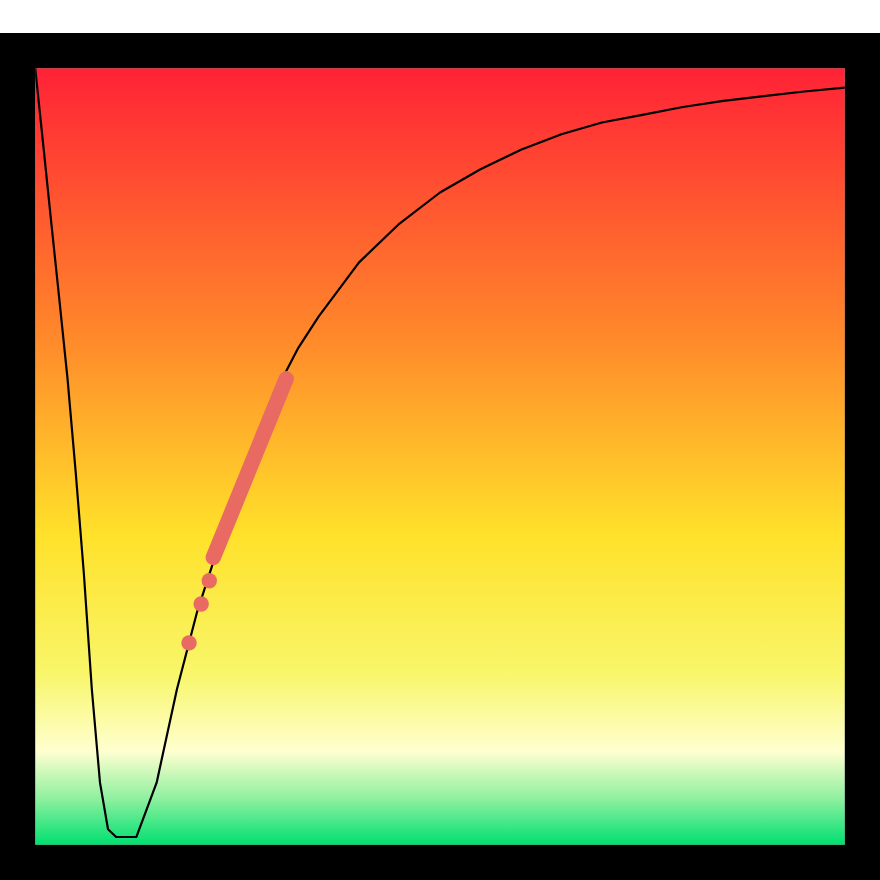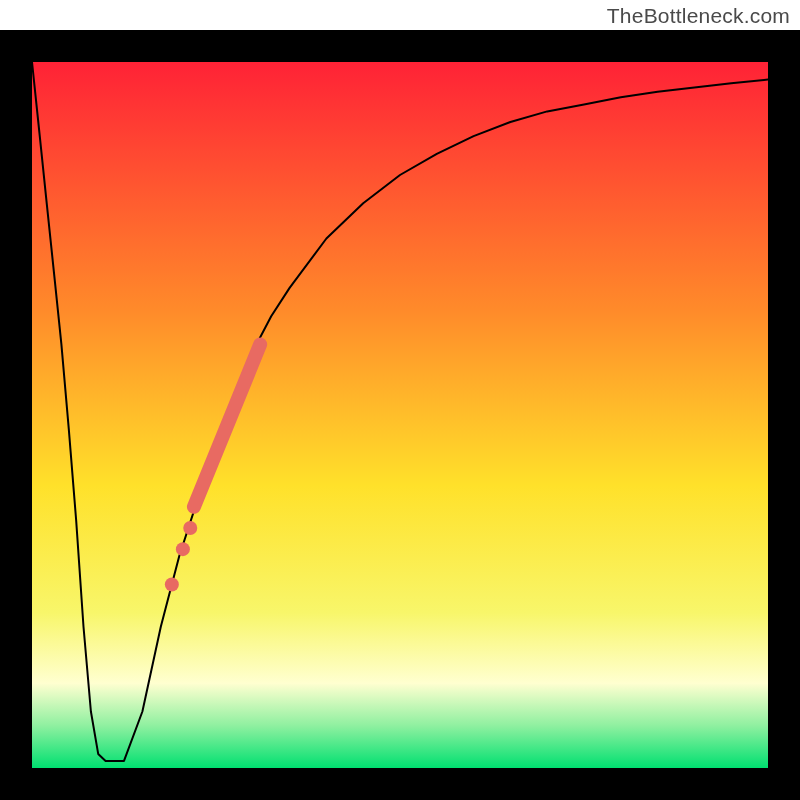--- a/index.html
+++ b/index.html
@@ -20,21 +20,20 @@
     color: #4a4a4a;
     font-size: 21px;
     font-weight: 400;
     letter-spacing: 0.2px;
   }
 </style>
 </head>
 <body>
 
 <div class="stage">
-  <div class="watermark">TheBottleneck.com</div>
 
   <svg id="chart-svg" width="800" height="800" viewBox="0 0 800 800">
     <defs>
       <linearGradient id="bg-grad" x1="0" y1="0" x2="0" y2="1">
           <stop offset="0.0%" stop-color="#ff2236"></stop>
           <stop offset="35.0%" stop-color="#ff8a2a"></stop>
           <stop offset="60.0%" stop-color="#ffe12a"></stop>
           <stop offset="78.0%" stop-color="#f8f66a"></stop>
           <stop offset="88.0%" stop-color="#ffffd0"></stop>
           <stop offset="94.0%" stop-color="#8ff0a0"></stop>

